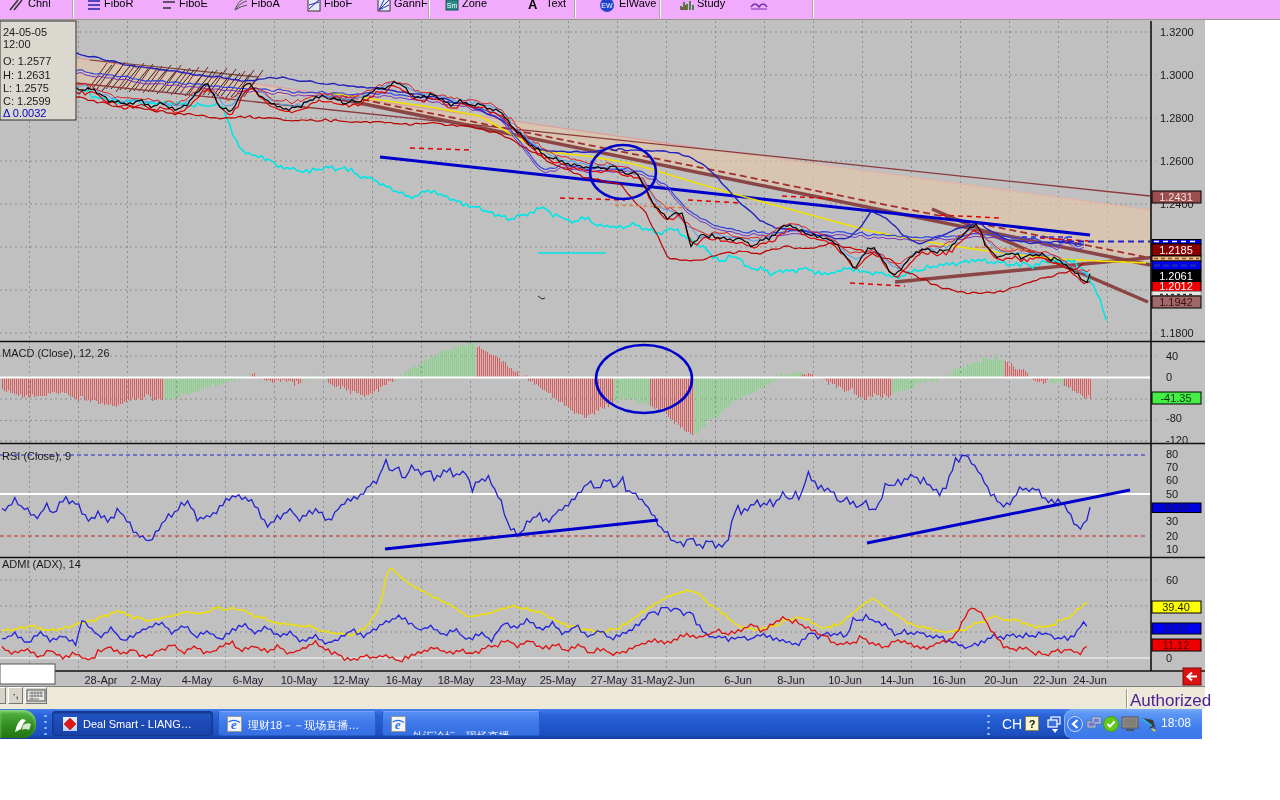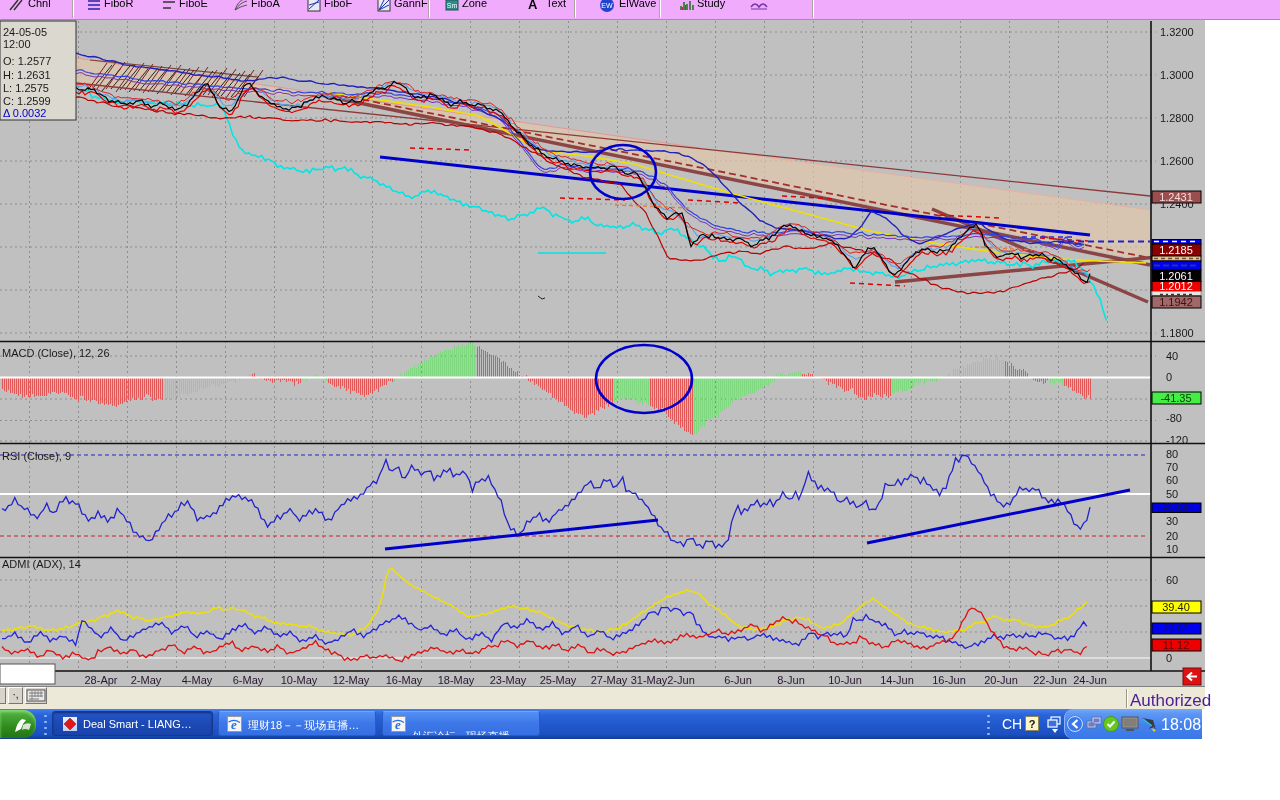--- a/index.html
+++ b/index.html
@@ -350,14 +350,14 @@
 <svg style="position:absolute;left:1121px;top:7px" width="18" height="16">
       <rect x="1" y="1" width="16" height="11" fill="#9a948e" stroke="#555"></rect>
       <rect x="2.5" y="2.5" width="13" height="8" fill="#847e78"></rect>
       <path d="M5 14h8" stroke="#555" stroke-width="2"></path>
     </svg>
 <svg style="position:absolute;left:1139px;top:5px" width="20" height="20">
       <path d="M3 4 L12 12 L10 15 L15 13 L17 16 L14 6 Z" fill="#3a3a44"></path>
       <path d="M4 5 L13 12" stroke="#22c8e8" stroke-width="1.5"></path>
       <path d="M12 14 l5 2 -2 2 Z" fill="#e8d020"></path>
     </svg>
-<span style="position:absolute;left:1161px;top:7px;font-size:16px;color:#fff">18:08</span>
+<span style="position:absolute;left:1161px;top:7px;font-size:12px;color:#fff">18:08</span>
 </div>
 
 </body></html>

